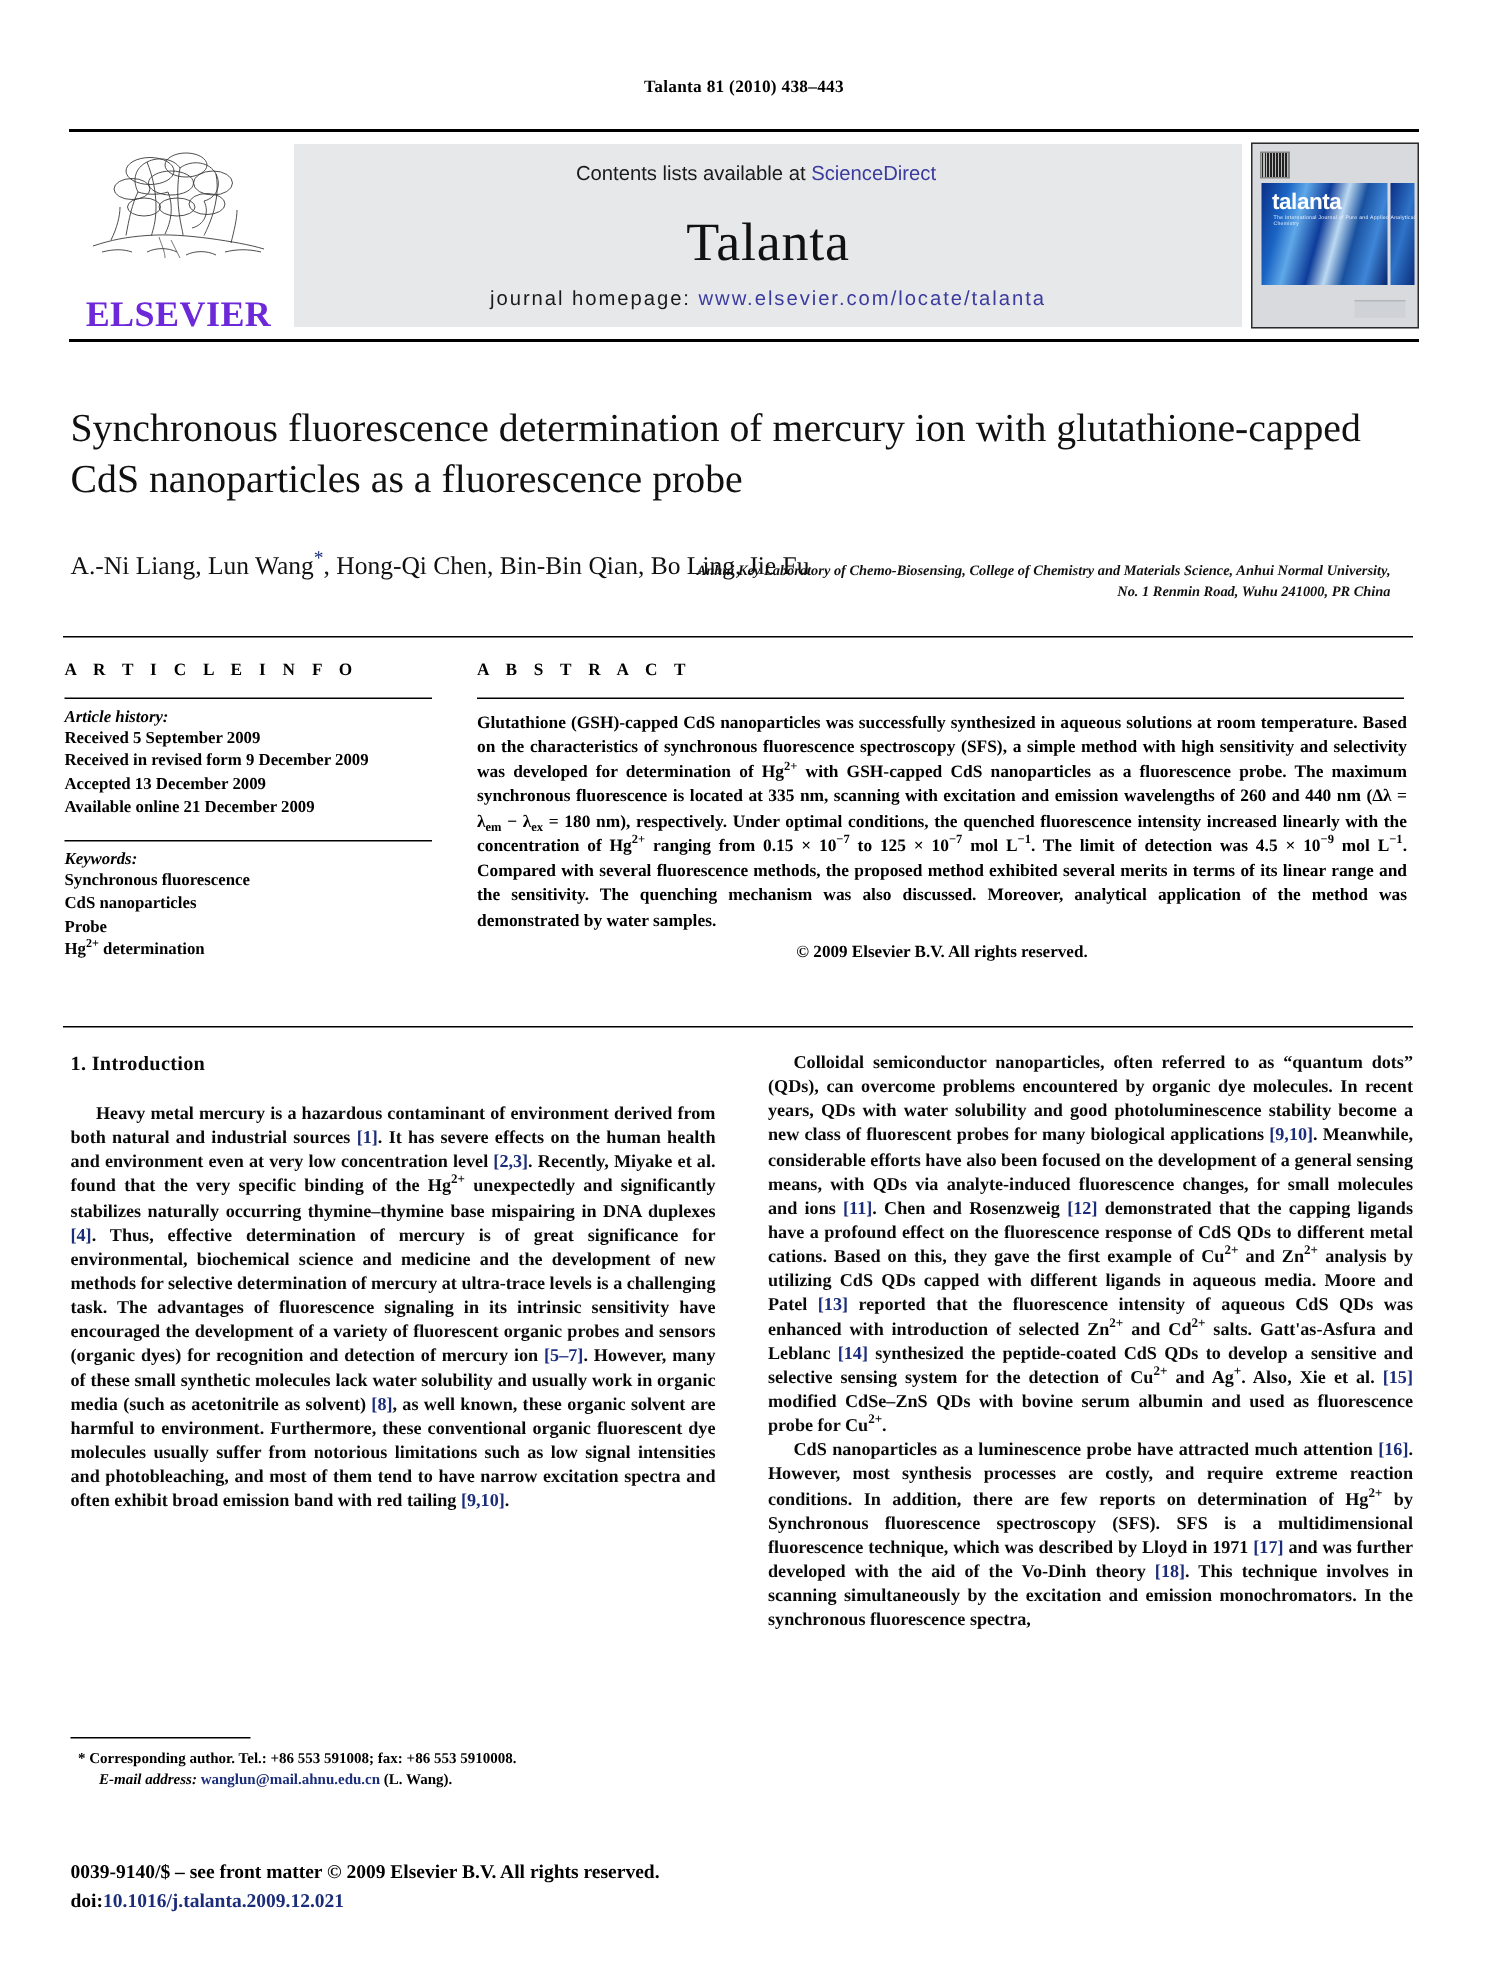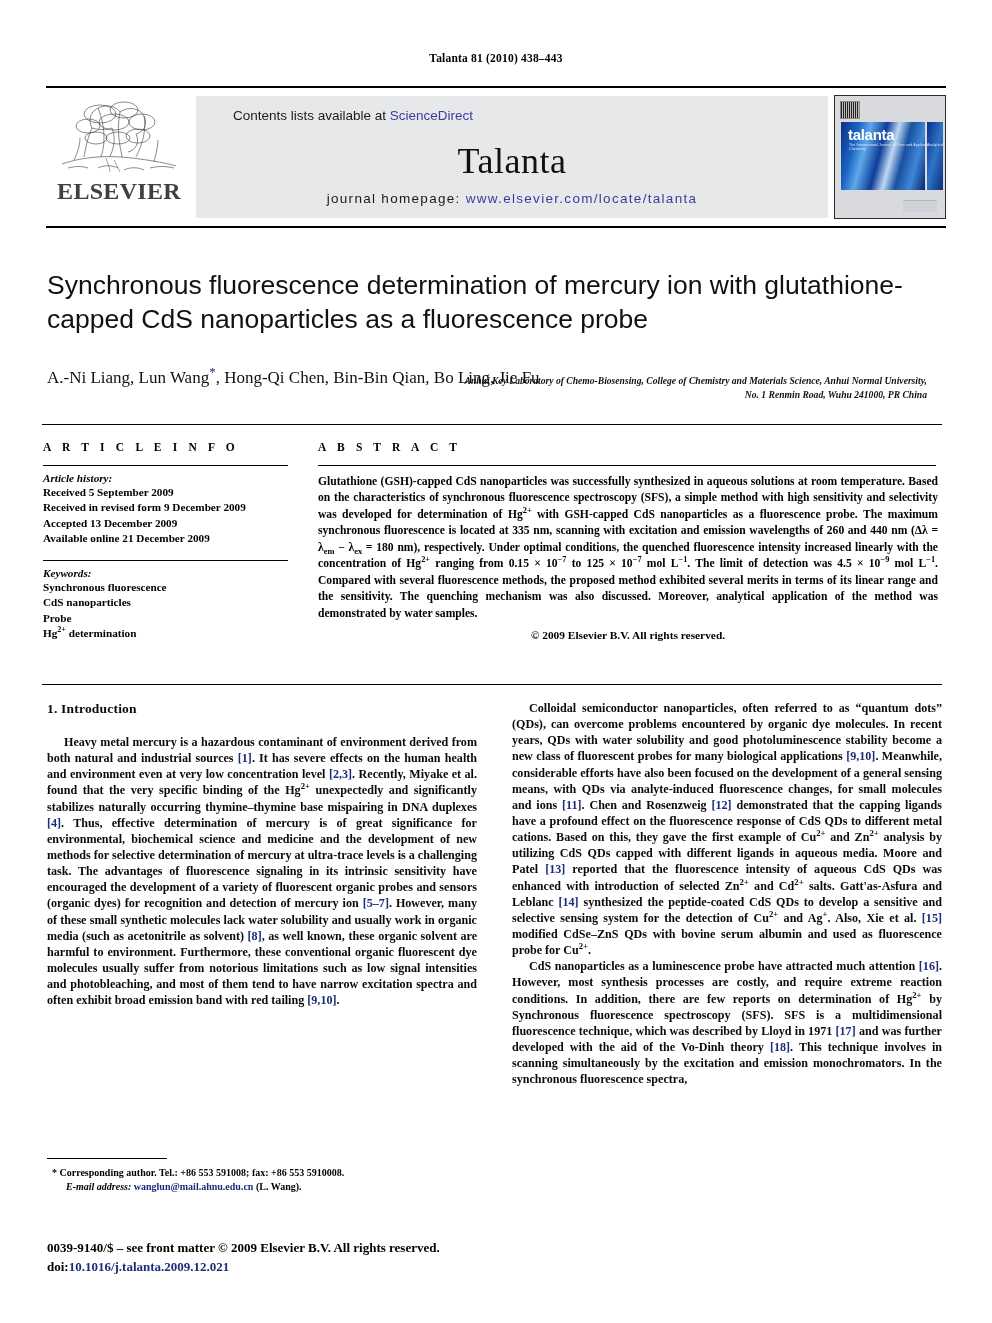--- a/index.html
+++ b/index.html
@@ -58,44 +58,44 @@
     position: relative;
     padding-top: 6px;
     box-sizing: border-box;
   }
   .tree-svg {
     display: block;
     margin: 0 auto;
   }
   .elsevier-word {
     position: absolute;
-    bottom: 21px;
+    bottom: 2px;
     left: 0;
     width: 146px;
     text-align: center;
     font-family: "Liberation Serif", serif;
     font-size: 24px;
     font-weight: bold;
-    color: #404040;
+    color: #6d28d9;
     letter-spacing: 0.3px;
   }
   .contents-box {
     flex: 1 1 auto;
     background: #e7e8ea;
     margin: 8px 6px 8px 4px;
     position: relative;
   }
   .contents-line {
     position: absolute;
     top: 12px;
     left: 0; right: 16px;
+    text-align: center;
     font-family: "Liberation Sans", sans-serif;
     font-size: 13.5px;
     color: #1a1a1a;
-    margin-left: 37px;
   }
   .sd-link {
     color: #3b3b9e;
   }
   .journal-name {
     position: absolute;
     top: 44px;
     left: 0; right: 0;
     text-align: center;
     font-family: "Liberation Serif", serif;
@@ -172,21 +172,21 @@
 
   
   .title {
     position: absolute;
     top: 268px;
     left: 47px;
     width: 880px;
     font-size: 26.5px;
     line-height: 1.3;
     color: #111;
-    font-family: Liberation Sans, sans-serif;
+    font-family: Liberation Serif, serif;
   }
   .authors {
     position: absolute;
     top: 364px;
     left: 47px;
     width: 880px;
     font-size: 17px;
     color: #111;
   }
   .author-star {

